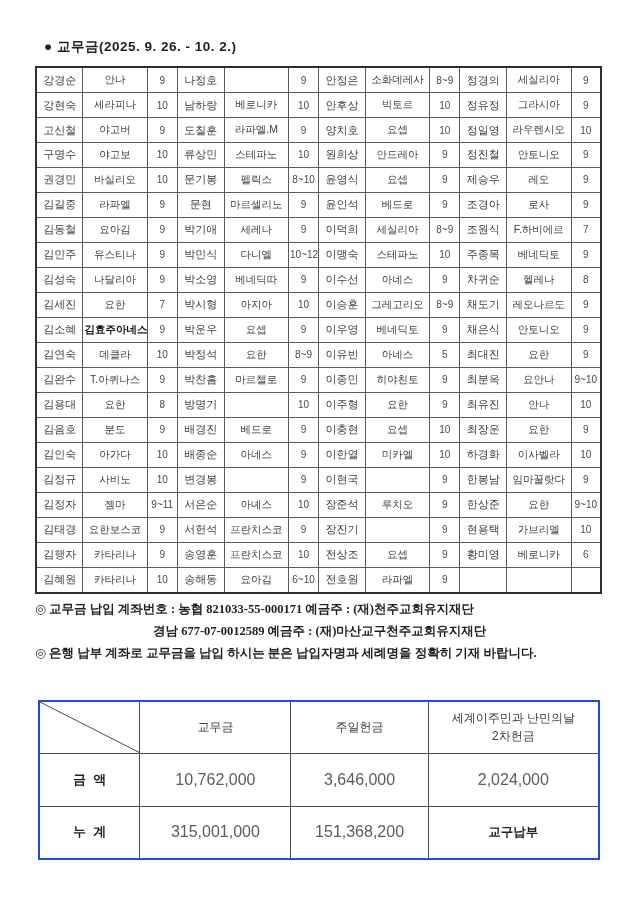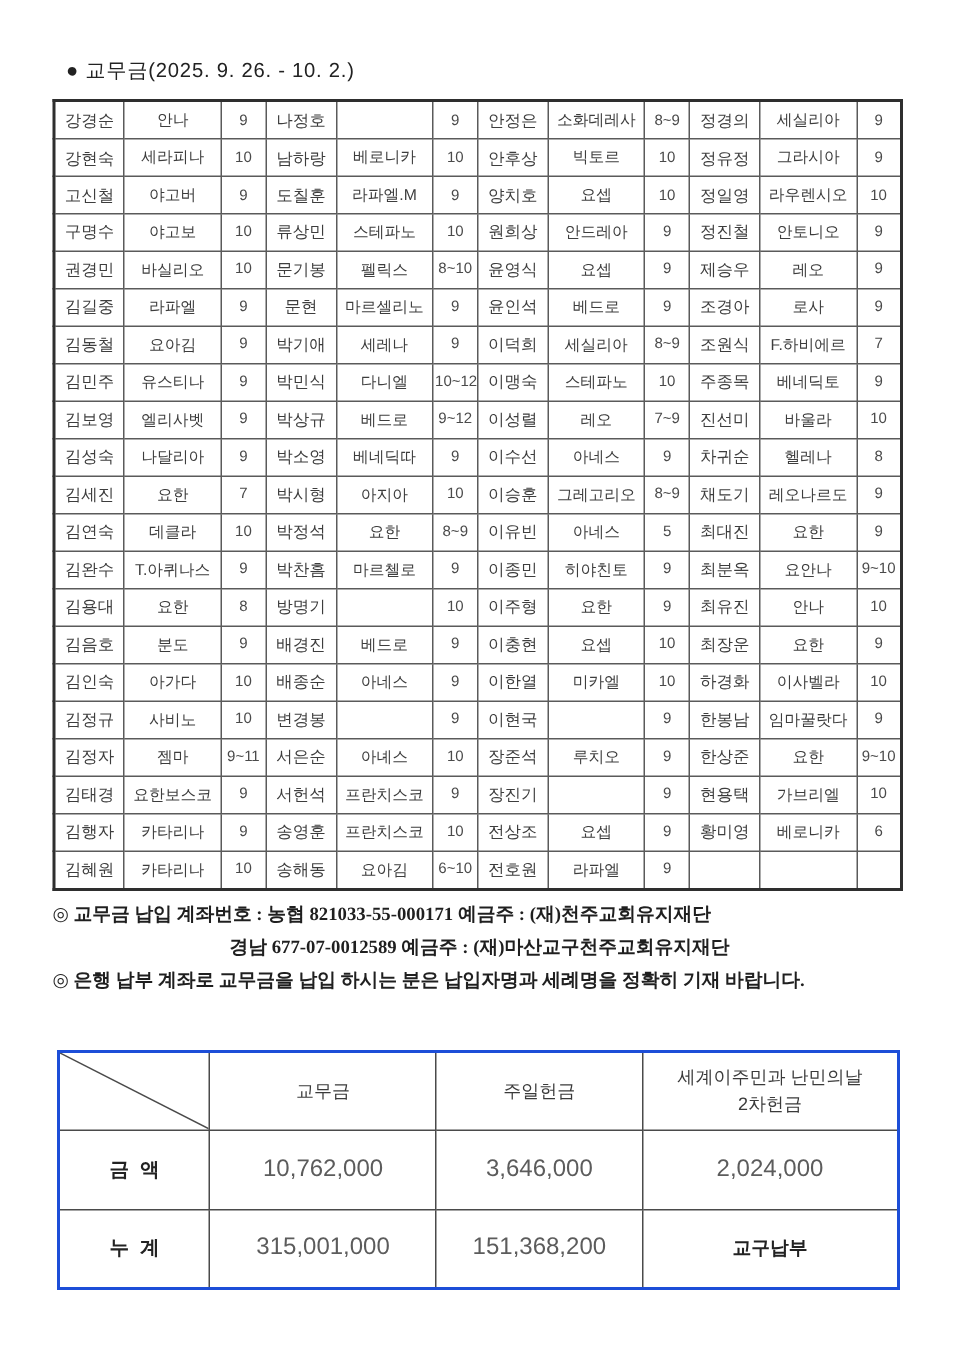--- a/index.html
+++ b/index.html
@@ -8,21 +8,21 @@
     background:#ffffff;
     font-family:"Liberation Sans","DejaVu Sans",sans-serif;
     color:#383838;
     position:relative;
     overflow:hidden;
   }
   .page{position:absolute;inset:0;}
 
   .doc-title{
     position:absolute;left:44px;top:38px;
-    font-size:13.5px;font-weight:normal;color:#222;
+    font-size:13.5px;font-weight:bold;color:#222;
     letter-spacing:0.5px;
   }
 
   table.dues{
     position:absolute;left:35px;top:66px;
     width:567px;height:528px;
     border-collapse:collapse;table-layout:fixed;
   }
   table.dues,table.dues td{border:1px solid #5a5a5a;}
   table.dues{border:2px solid #2e2e2e;}
@@ -194,34 +194,20 @@
           <td class="bapt">다니엘</td>
           <td class="num">10~12</td>
           <td class="name">이맹숙</td>
           <td class="bapt">스테파노</td>
           <td class="num">10</td>
           <td class="name">주종목</td>
           <td class="bapt">베네딕토</td>
           <td class="num">9</td>
         </tr>
         <tr>
-          <td class="name">김보영</td>
-          <td class="bapt">엘리사벳</td>
-          <td class="num">9</td>
-          <td class="name">박상규</td>
-          <td class="bapt">베드로</td>
-          <td class="num">9~12</td>
-          <td class="name">이성렬</td>
-          <td class="bapt">레오</td>
-          <td class="num">7~9</td>
-          <td class="name">진선미</td>
-          <td class="bapt">바울라</td>
-          <td class="num">10</td>
-        </tr>
-        <tr>
           <td class="name">김성숙</td>
           <td class="bapt">나달리아</td>
           <td class="num">9</td>
           <td class="name">박소영</td>
           <td class="bapt">베네딕따</td>
           <td class="num">9</td>
           <td class="name">이수선</td>
           <td class="bapt">아네스</td>
           <td class="num">9</td>
           <td class="name">차귀순</td>
@@ -233,20 +219,34 @@
           <td class="bapt">요한</td>
           <td class="num">7</td>
           <td class="name">박시형</td>
           <td class="bapt">아지아</td>
           <td class="num">10</td>
           <td class="name">이승훈</td>
           <td class="bapt">그레고리오</td>
           <td class="num">8~9</td>
           <td class="name">채도기</td>
           <td class="bapt">레오나르도</td>
+          <td class="num">9</td>
+        </tr>
+        <tr>
+          <td class="name">김소혜</td>
+          <td class="bapt bold">김효주아네스</td>
+          <td class="num">9</td>
+          <td class="name">박운우</td>
+          <td class="bapt">요셉</td>
+          <td class="num">9</td>
+          <td class="name">이우영</td>
+          <td class="bapt">베네딕토</td>
+          <td class="num">9</td>
+          <td class="name">채은식</td>
+          <td class="bapt">안토니오</td>
           <td class="num">9</td>
         </tr>
         <tr>
           <td class="name">김연숙</td>
           <td class="bapt">데클라</td>
           <td class="num">10</td>
           <td class="name">박정석</td>
           <td class="bapt">요한</td>
           <td class="num">8~9</td>
           <td class="name">이유빈</td>

